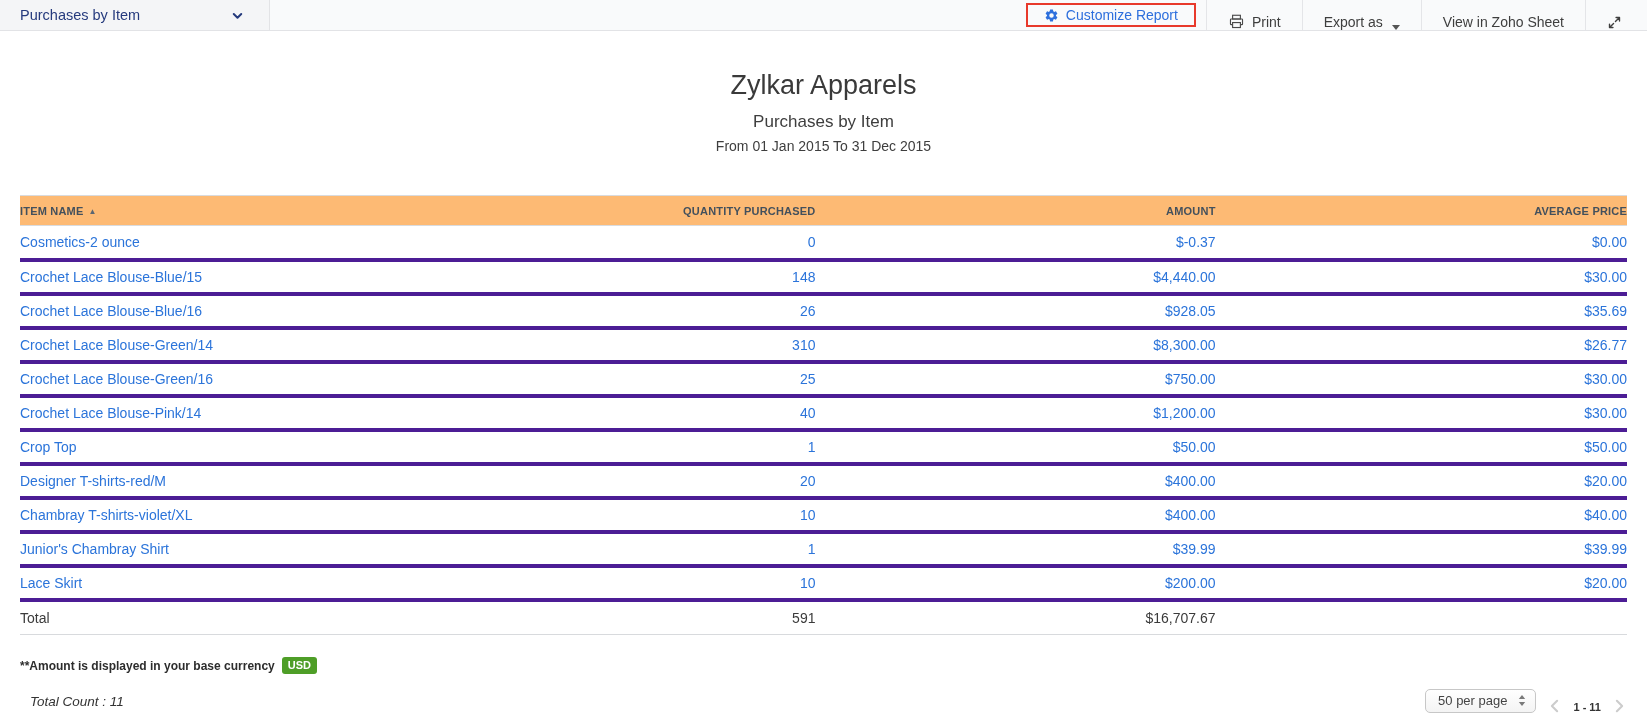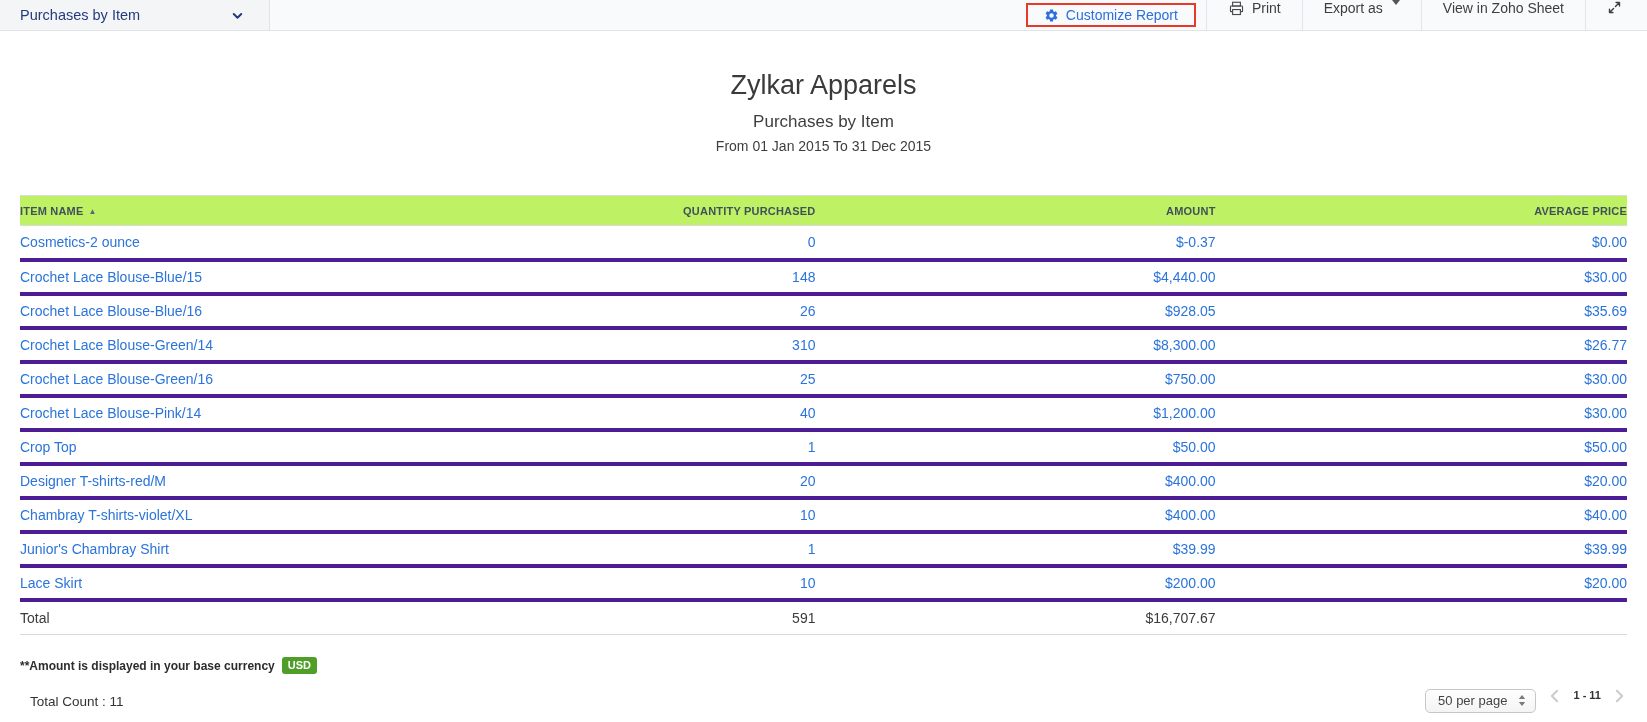--- a/index.html
+++ b/index.html
@@ -36,21 +36,21 @@
   .topbar-actions {
     margin-left: auto;
     display: flex;
     align-items: center;
     padding-right: 25px;
     height: 100%;
   }
   .tb-divider { width: 1px; height: 100%; background: #e4e5e8; }
   .tb-action {
     display: flex;
-    align-items: flex-start;
+    align-items: flex-end;
     gap: 7px;
     padding: 0 21px;
     font-size: 14px;
     color: #3e3e3e;
     height: 100%;
     cursor: pointer;
     white-space: nowrap;
   }
   .customize-box {
     border: 2px solid #e8392b;
@@ -76,21 +76,21 @@
   
   .report-title-block { text-align: center; margin-top: 38px; }
   .company-name { font-size: 27px; font-weight: 400; color: #3a3a3a; line-height: 32px; }
   .report-name { font-size: 17px; font-weight: 400; color: #3e3e3e; margin-top: 11px; }
   .report-dates { font-size: 14px; font-weight: 400; color: #3e3e3e; margin-top: 6px; }
 
   
   .table-wrap { margin-top: 41px; padding: 0 20px; }
   table { width: 100%; border-collapse: collapse; table-layout: fixed; }
   thead th {
-    background: #bef264;
+    background: #fdba74;
     border-top: 1px solid #d9dbde;
     border-bottom: 1px solid #d9dbde;
     height: 30px;
     font-size: 11px;
     font-weight: 700;
     color: #43505c;
     letter-spacing: 0.2px;
     text-align: right;
     vertical-align: middle;
   }
@@ -133,22 +133,22 @@
 
   
   .bottom-bar {
     position: absolute;
     left: 0; right: 0; bottom: 9px;
     display: flex;
     align-items: center;
     justify-content: space-between;
     padding: 0 22px 0 30px;
   }
-  .total-count { font-size: 13.5px; color: #333333; }
-  .pagination { display: flex; align-items: flex-start; gap: 13px; }
+  .total-count { font-size: 13.5px; color: #333333; font-style: italic; }
+  .pagination { display: flex; align-items: flex-end; gap: 13px; }
   .per-page-select {
     display: flex;
     align-items: center;
     gap: 11px;
     border: 1px solid #c7c7c7;
     border-radius: 5px;
     background: linear-gradient(#ffffff, #f4f4f4);
     padding: 3px 9px 4px 12px;
     font-size: 13px;
     color: #444444;

